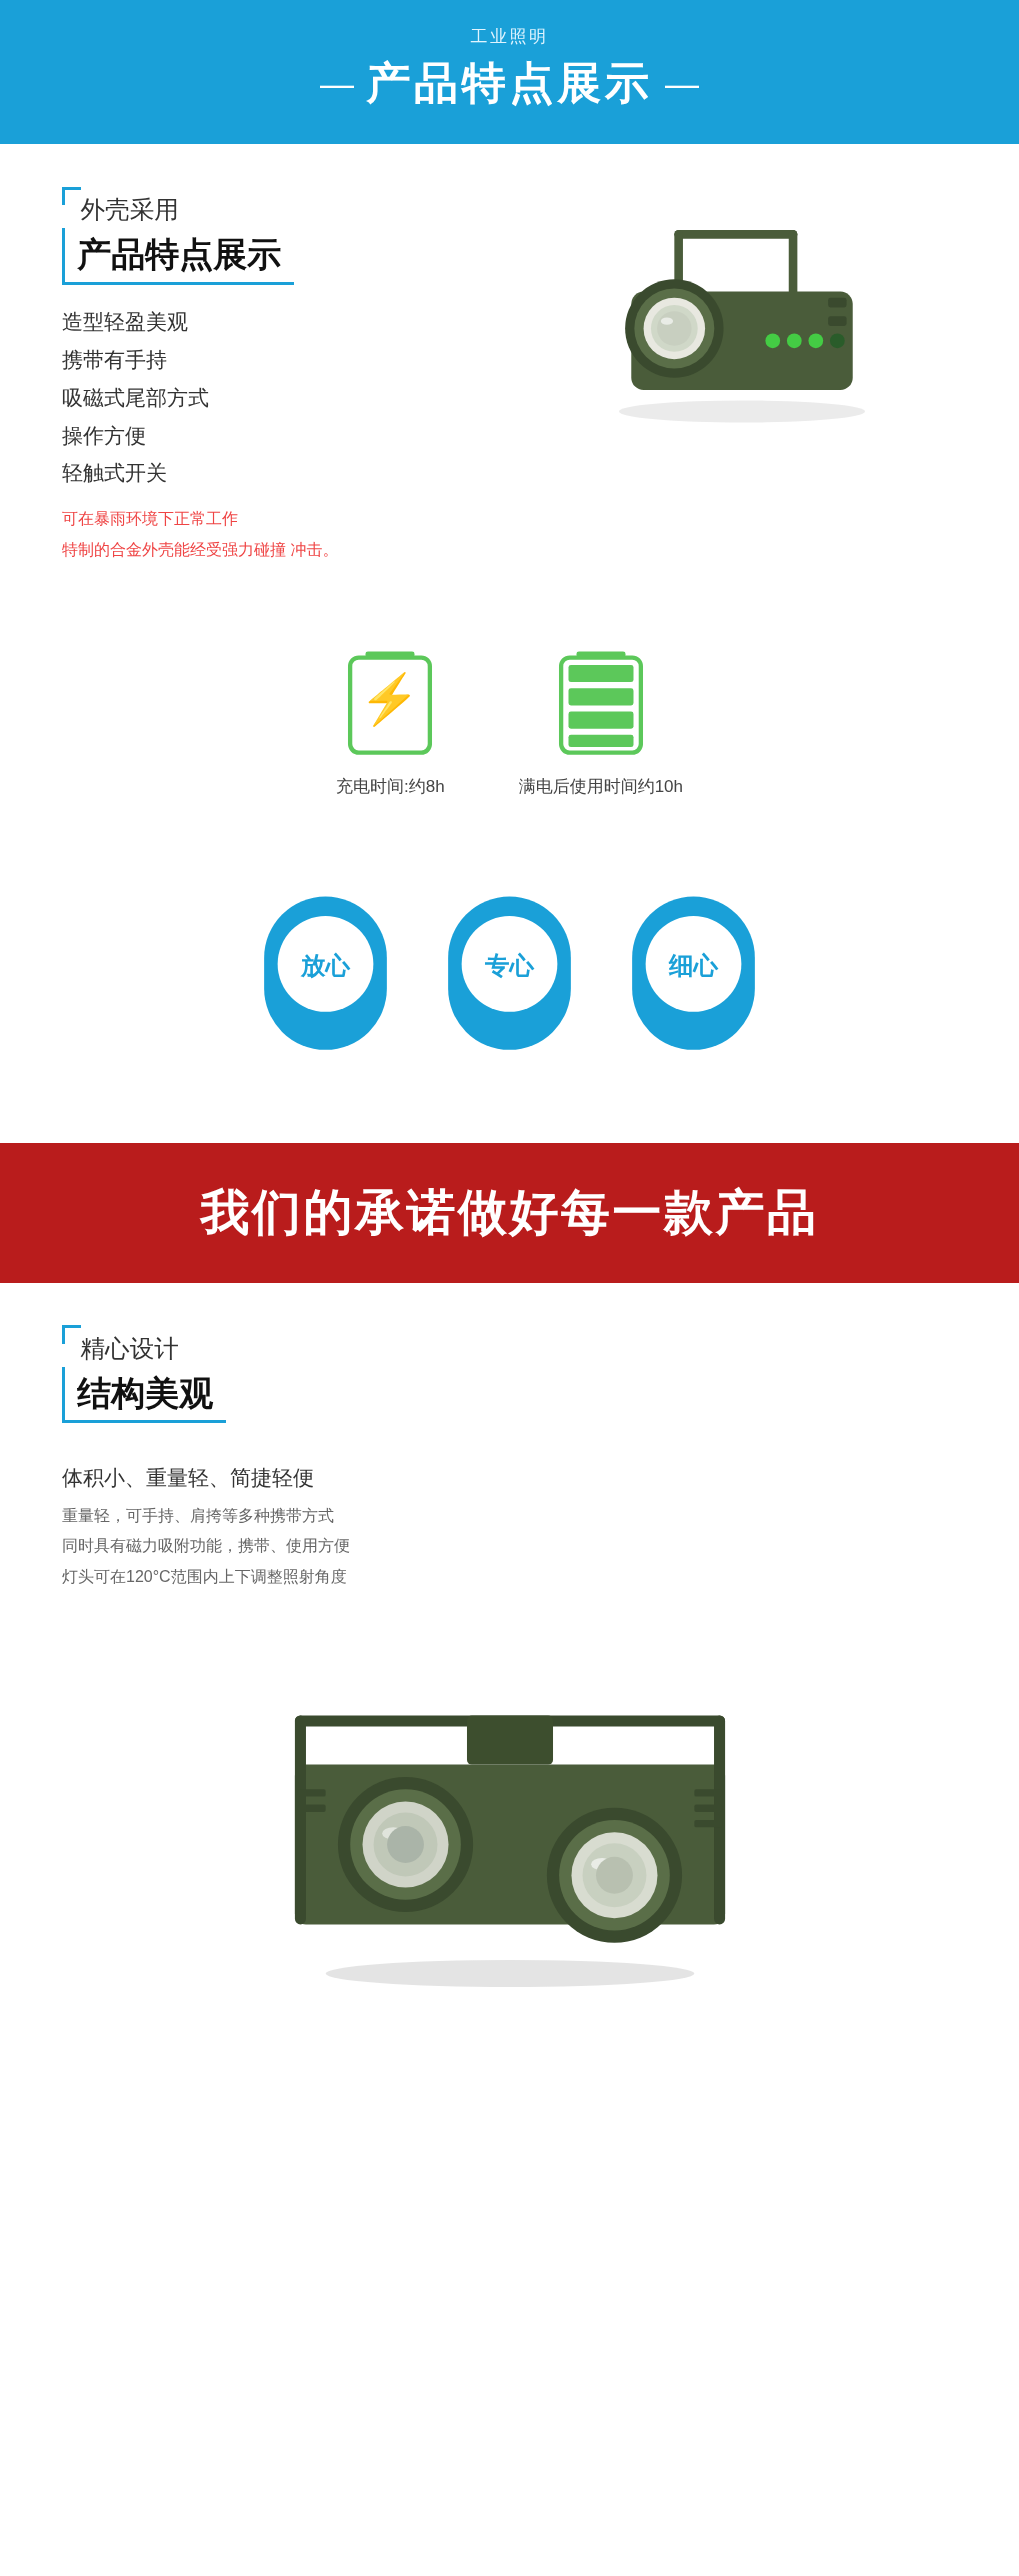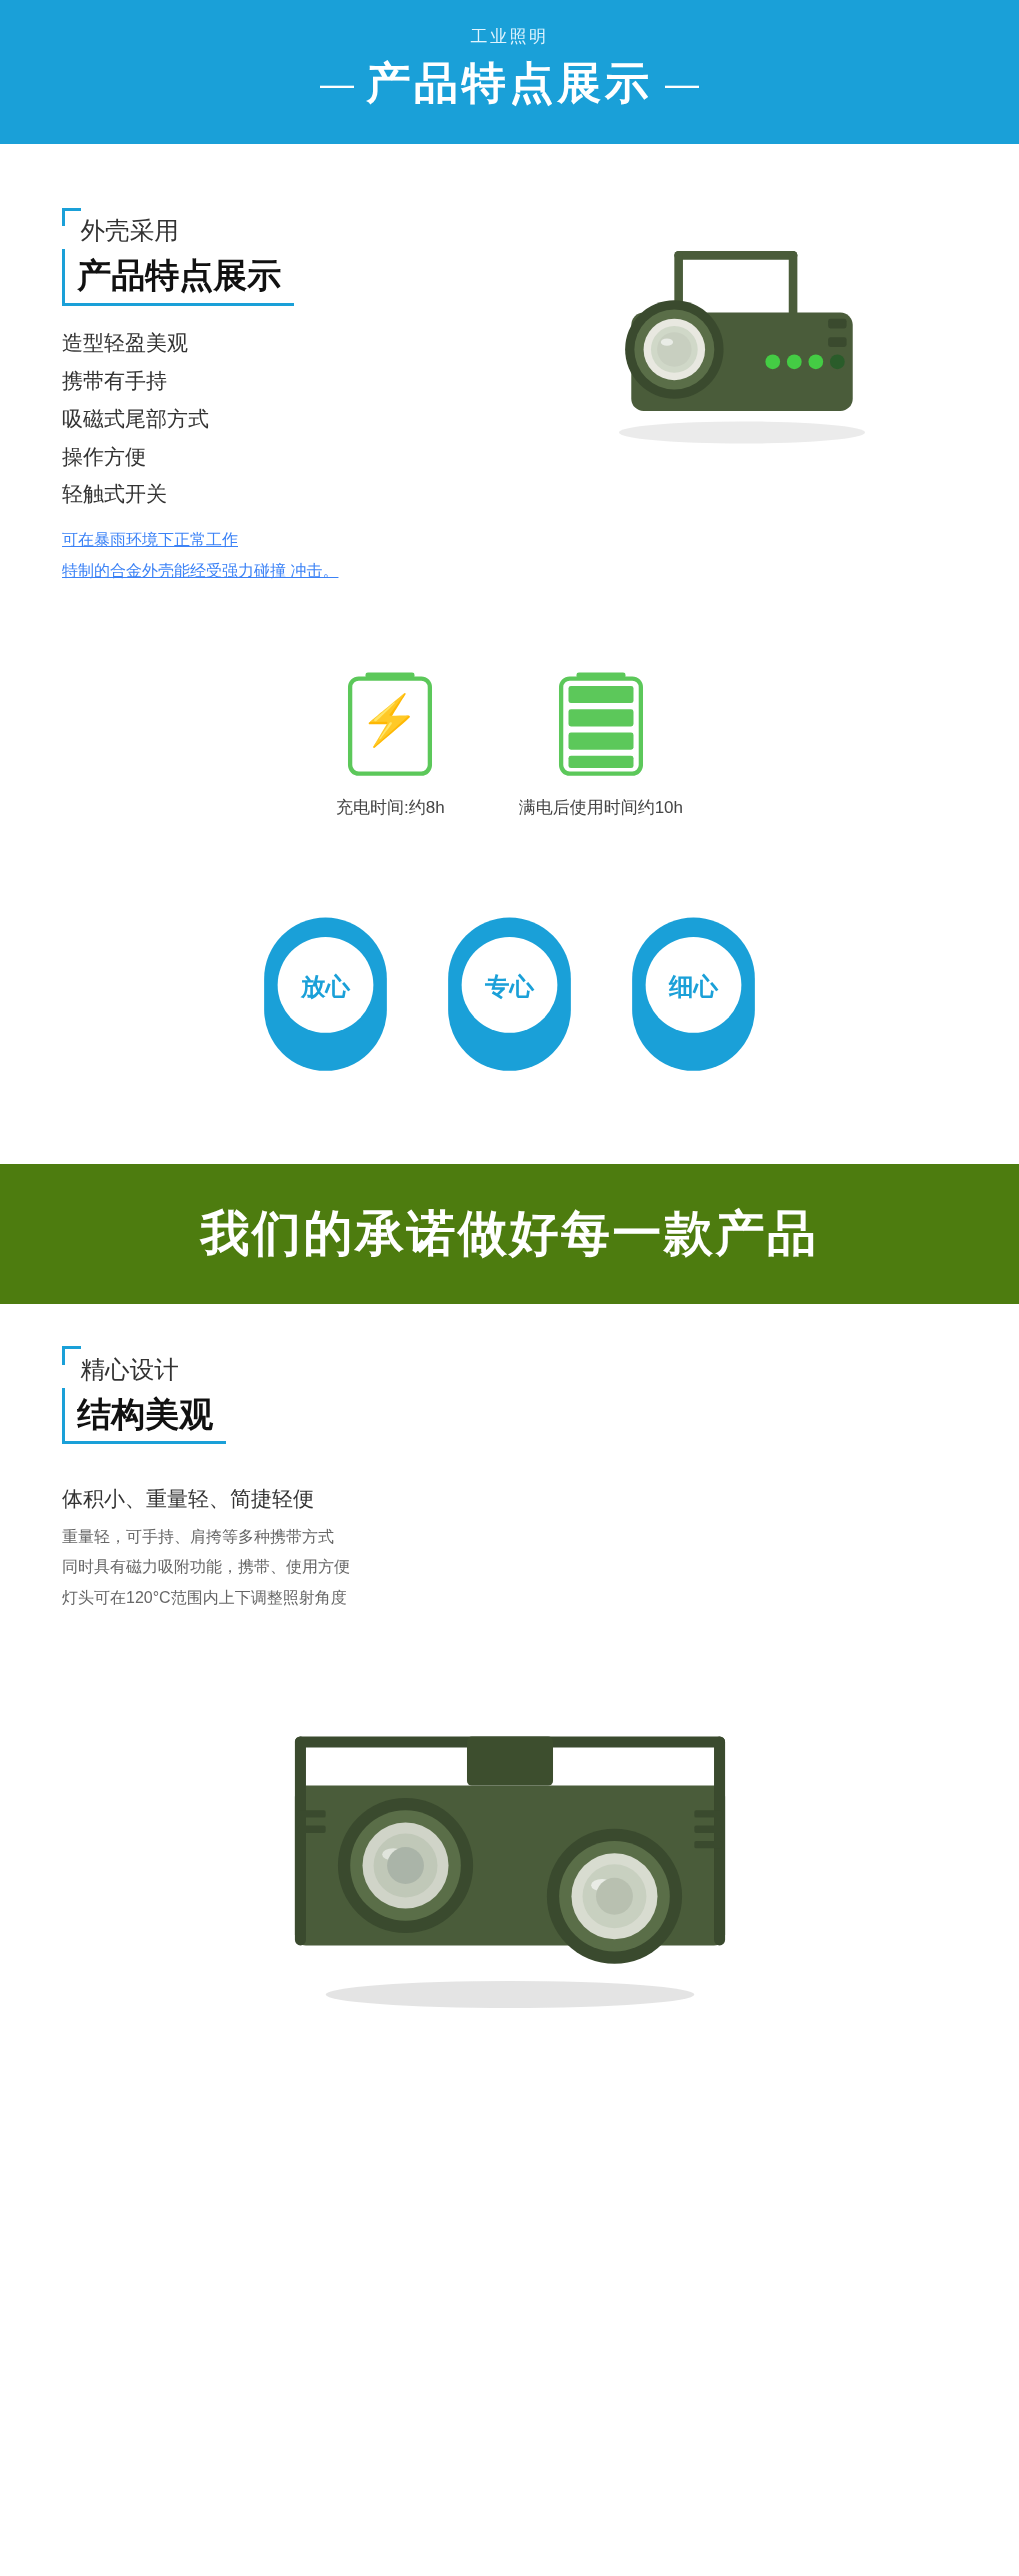--- a/index.html
+++ b/index.html
@@ -39,21 +39,21 @@
     .header-title {
       color: white;
       font-size: 44px;
       font-weight: 900;
       letter-spacing: 3.7px;
     }
 
     
     .section-white {
       background: #ffffff;
-      padding: 70px 62px 37px 62px;
+      padding: 49px 62px 37px 62px;
     }
     .feature-label-top {
       font-size: 24.6px;
       color: #333;
       font-weight: 400;
       padding-left: 18.5px;
     }
     .feature-label-main {
       font-size: 34px;
       color: #111;
@@ -99,24 +99,23 @@
       font-size: 21px;
       color: #333;
       line-height: 1.8;
       list-style: none;
     }
     .features-list-sub {
       margin-top: 9.8px;
     }
     .features-list-sub li {
       font-size: 16px;
-      color: #3b82f6;
+      color: #ef4444;
       line-height: 1.9;
       list-style: none;
-      text-decoration: underline;
     }
 
     
     .battery-section {
       display: flex;
       justify-content: center;
       gap: 74px;
       padding: 37px 0 49px 0;
       background: #fff;
     }
@@ -143,21 +142,21 @@
     }
     .trust-badge {
       display: flex;
       flex-direction: column;
       align-items: center;
       gap: 0;
     }
 
     
     .promise-banner {
-      background: #4d7c0f;
+      background: #b91c1c;
       padding: 37px 0;
       text-align: center;
     }
     .promise-text {
       font-size: 49px;
       color: white;
       font-weight: 900;
       letter-spacing: 2.5px;
     }
 

